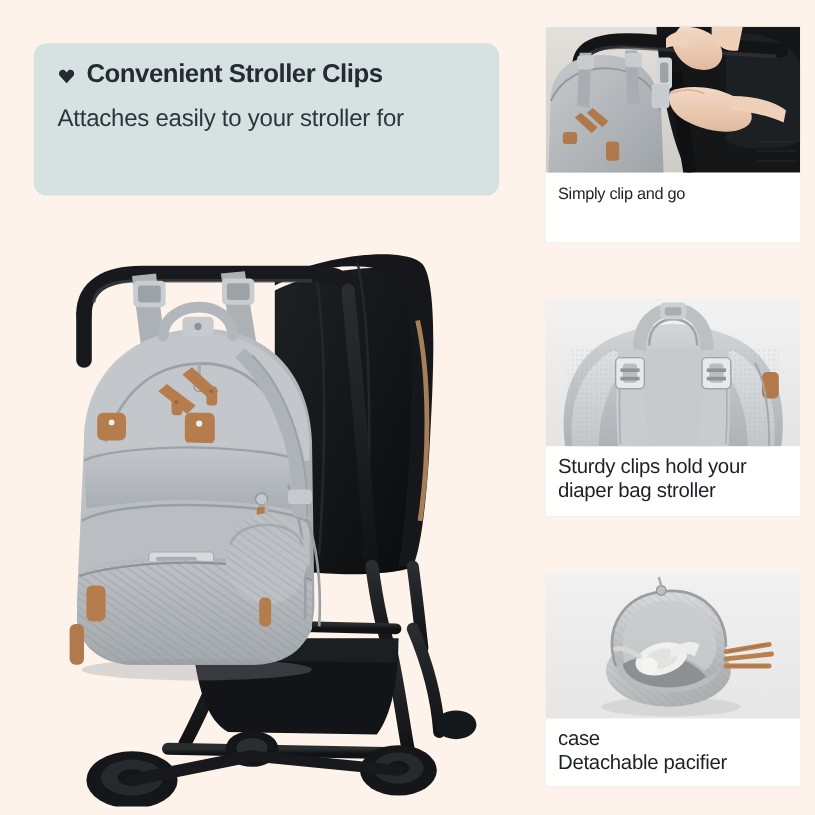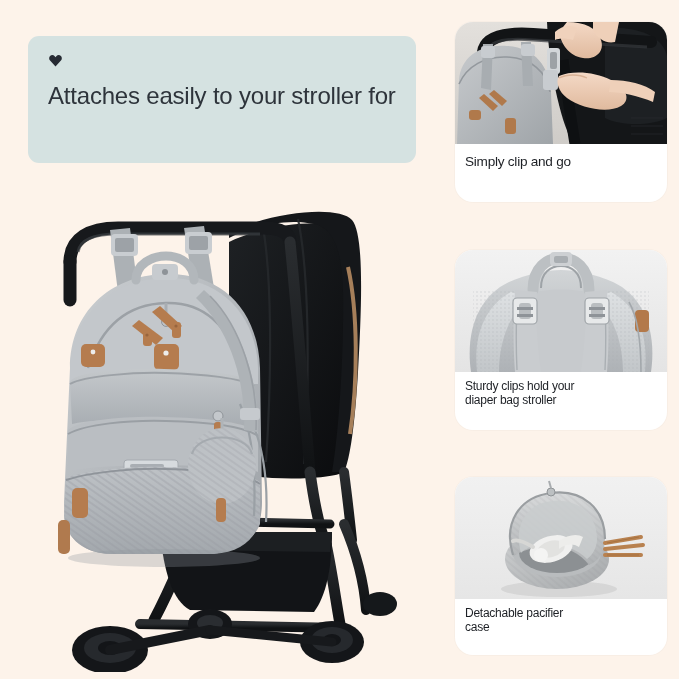--- a/index.html
+++ b/index.html
@@ -55,21 +55,21 @@
   .callout-heading {
     font-size: 21.5px;
     font-weight: bold;
     color: #262B33;
     letter-spacing: -0.4px;
     line-height: 1.1;
     white-space: nowrap;
   }
 
   .callout-body {
-    font-size: 24px;
+    font-size: 20px;
     font-weight: normal;
     color: #2E343B;
     line-height: 1.42;
     letter-spacing: -0.2px;
   }
 
   
   .hero {
     position: absolute;
     left: 14px;
@@ -86,58 +86,59 @@
     top: 0;
     width: 239px;
     height: 679px;
   }
 
   .panel {
     position: absolute;
     left: 15px;
     width: 212px;
     background: #FFFFFF;
-    border-radius: 18px;
+    border-radius: 0;
     overflow: hidden;
     box-shadow: 0 0 0 1px rgba(0,0,0,0.02);
   }
   .panel-1 { top: 22px;  height: 180px; }
   .panel-2 { top: 250px; height: 180px; }
   .panel-3 { top: 477px; height: 178px; }
 
   .panel-photo {
     position: relative;
     width: 100%;
     height: 122px;
     overflow: hidden;
   }
   .panel-photo svg { display: block; width: 100%; height: 100%; }
 
   .panel-caption {
     padding: 7px 10px 0 10px;
-    font-size: 12px;
+    font-size: 17px;
     line-height: 1.17;
     color: #1D2025;
     font-weight: normal;
     letter-spacing: -0.25px;
   }
   .panel-1 .panel-caption { padding-top: 10px; font-size: 13.6px; }
 
   .cap-line { display: block; }
 </style>
 </head>
 <body>
 
 <div class="left-col">
 
   <div class="callout-card">
     <div class="callout-heading-row">
       <svg class="heart-icon" viewBox="0 0 24 24">
         <path d="M12 21.4 3.3 12.1C1.2 9.9 1.4 6.3 3.8 4.4c2.1-1.7 5.2-1.2 6.9 0.9l1.3 1.6 1.3-1.6c1.7-2.1 4.8-2.6 6.9-0.9 2.4 1.9 2.6 5.5 0.5 7.7L12 21.4z" fill="#262B33"></path>
       </svg>
+      <div class="callout-heading">Convenient Stroller Clips</div>
     </div>
     <div class="callout-body">
       <span class="cap-line">Attaches easily to your stroller for</span>
     </div>
   </div>
 
   <div class="hero">
     <svg viewBox="0 0 420 500" xmlns="http://www.w3.org/2000/svg" aria-hidden="true">
       <defs>
         <linearGradient id="bagG" x1="0" y1="0" x2="1" y2="1">
@@ -490,17 +491,17 @@
           <path d="M150 72 L188 68"></path>
           <path d="M150 78 L186 78"></path>
         </g>
         <g stroke="#9C6937" stroke-width="1" opacity="0.6">
           <path d="M152 66 L184 60"></path>
           <path d="M152 78 L184 78"></path>
         </g>
       </svg>
     </div>
     <div class="panel-caption">
+      <span class="cap-line">case</span>
       <span class="cap-line">Detachable pacifier</span>
-      <span class="cap-line">case</span>
     </div>
   </div>
 </div>
 
 </body></html>

